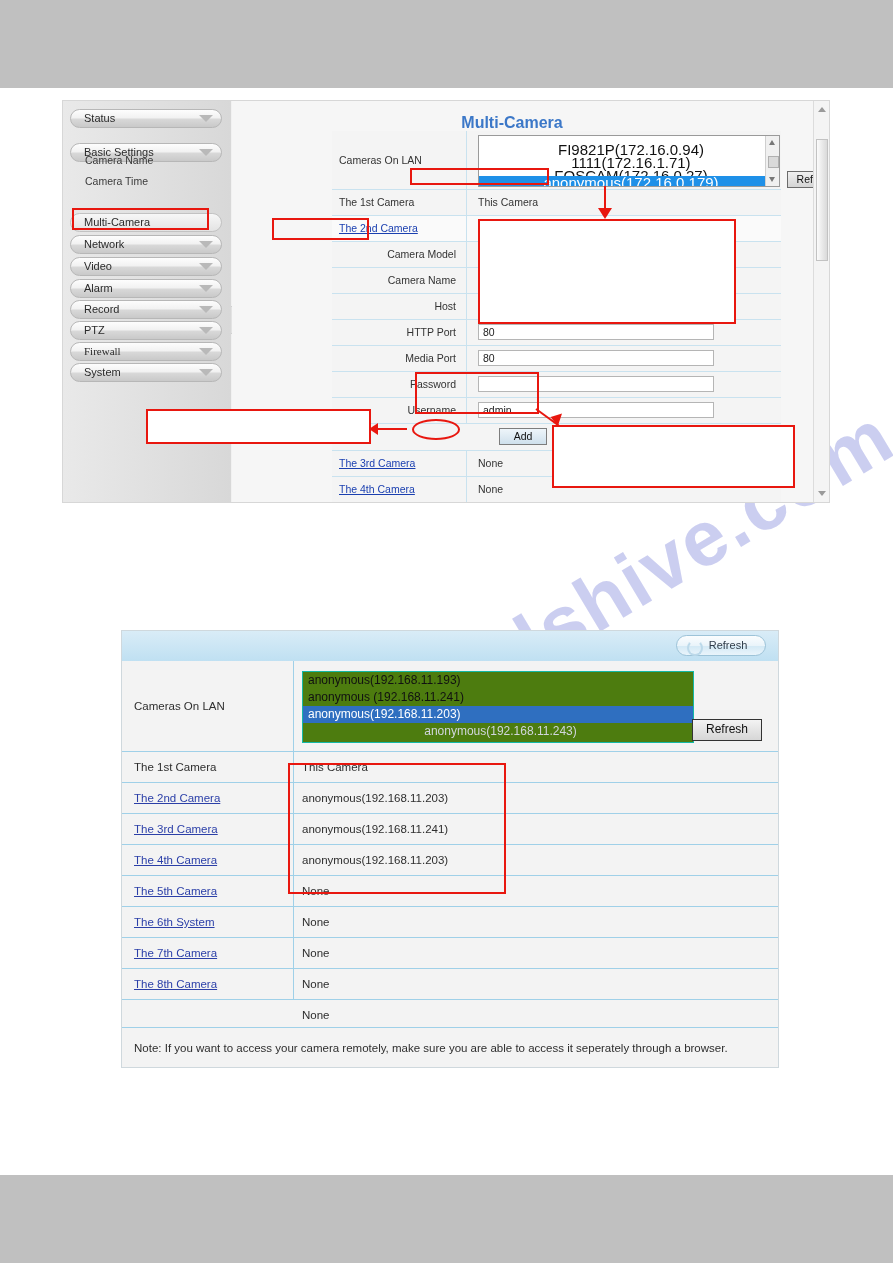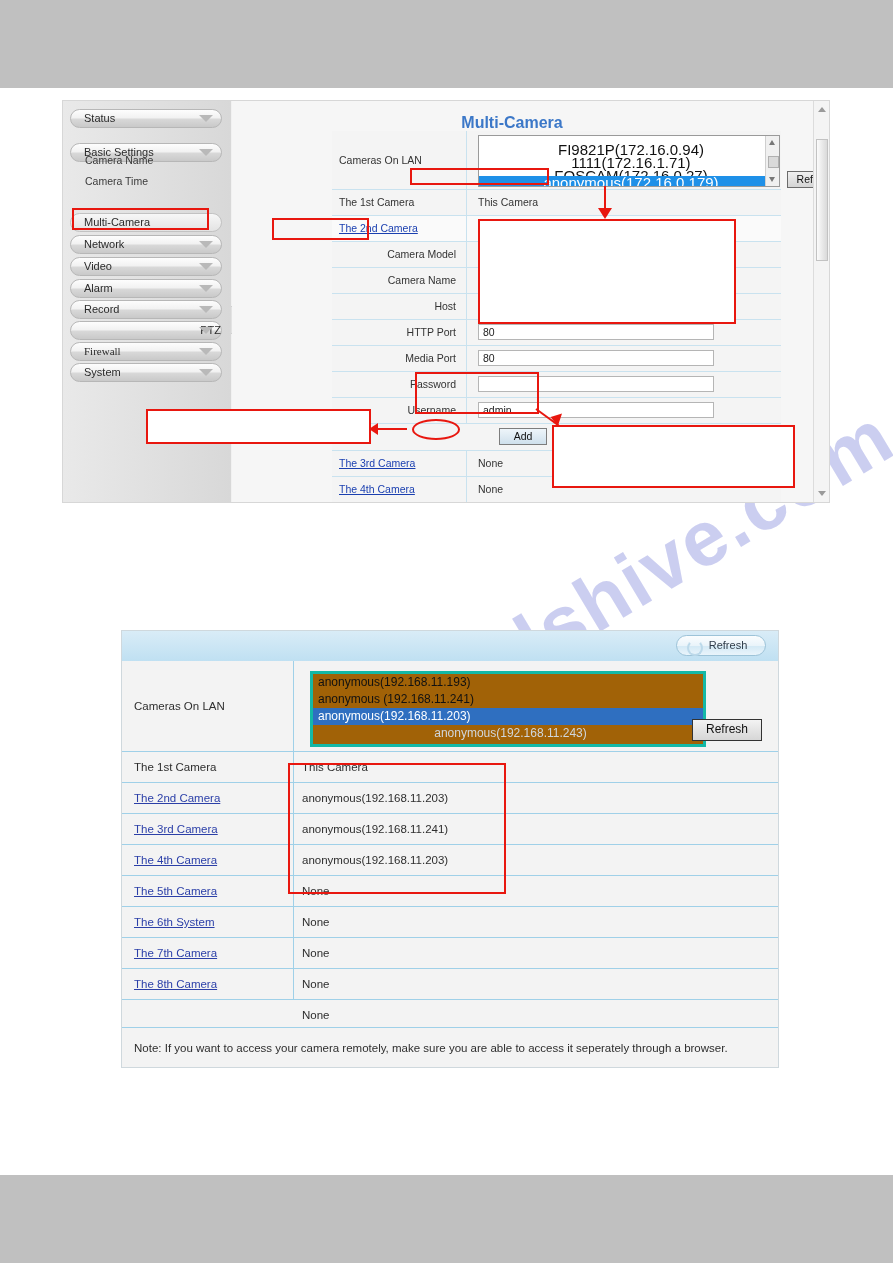--- a/index.html
+++ b/index.html
@@ -161,22 +161,22 @@
   .t2row{position:relative;height:30px;border-bottom:1px solid #9fd0e8;background:#f3f3f3;}
   .t2label{
     position:absolute;left:0;top:0;width:172px;height:100%;
     line-height:30px;padding-left:12px;box-sizing:border-box;
     font-size:11.5px;color:#2e2e2e;border-right:1px solid #9fd0e8;
   }
   .t2val{position:absolute;left:180px;top:0;height:100%;line-height:30px;font-size:11.5px;color:#2e2e2e;}
   .t2link{color:#2b3fa8;text-decoration:underline;font-size:11.5px;}
   .t2lan{position:relative;height:90px;border-bottom:1px solid #9fd0e8;background:#f3f3f3;}
   .t2lanbox{
-    position:absolute;left:188px;top:10px;width:390px;height:70px;
-    background:#a16207;border:3px solid #14b8a6;overflow:hidden;
+    position:absolute;left:180px;top:10px;width:390px;height:70px;
+    background:#4d7c0f;border:1px solid #14b8a6;overflow:hidden;
   }
   .t2lanitem{font-size:12px;color:#111;padding-left:5px;height:17px;line-height:17px;white-space:nowrap;}
   .t2lanitem.sel{background:#2f6fc0;color:#fff;}
   .t2lanitem.faded{color:#d0d6dc;text-align:center;}
   .btn-refresh2{
     position:absolute;left:570px;top:58px;width:70px;height:22px;
     background:linear-gradient(to bottom,#f3f3f3,#d6d6d6);
     border:1.5px solid #333;font-size:12px;color:#111;
     text-align:center;line-height:19px;box-sizing:border-box;
   }
@@ -220,21 +220,21 @@
       <span class="caret"></span>
     </div>
     <div class="side-btn" style="top:178px;">
       <span>Alarm</span>
       <span class="caret"></span>
     </div>
     <div class="side-btn" style="top:199px;">
       <span>Record</span>
       <span class="caret"></span>
     </div>
-    <div class="side-btn" style="top:220px;text-align:right;">
+    <div class="side-btn" style="top:220px;">
       <span>PTZ</span>
       <span class="caret"></span>
     </div>
     <div class="side-btn" style="top:241px;font-family:Liberation Serif, serif;">
       <span>Firewall</span>
       <span class="caret"></span>
     </div>
     <div class="side-btn" style="top:262px;">
       <span>System</span>
       <span class="caret"></span>

